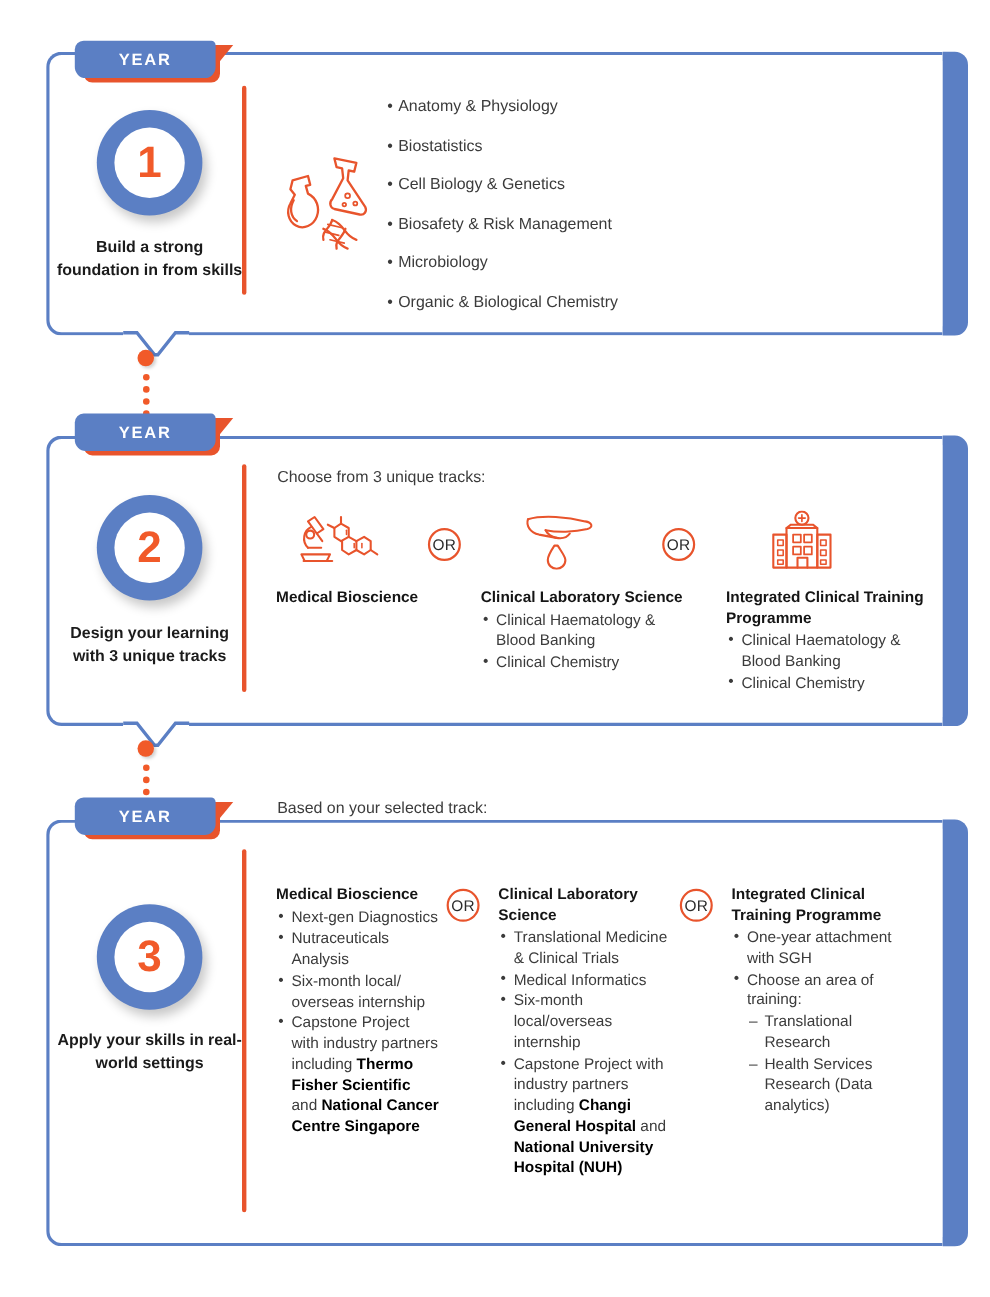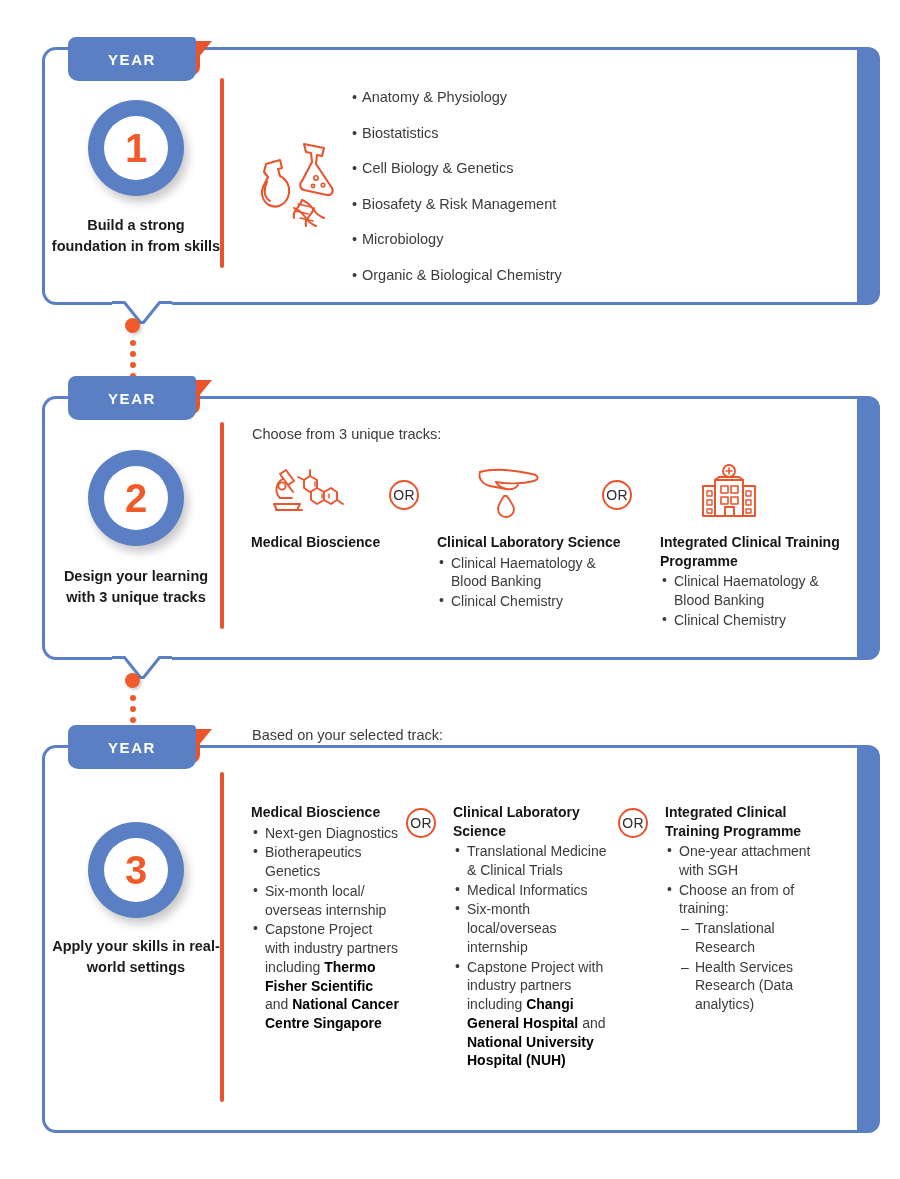--- a/index.html
+++ b/index.html
@@ -56,21 +56,21 @@
     position:absolute;
     left:126px;top:4px;
     width:0;height:0;
     border-left:18px solid #E8542C;
     border-top:0px solid transparent;
     border-bottom:22px solid transparent;
   }
   .year-tab .blue-layer{
     position:absolute;
     left:0;top:0;
-    width:128px;height:44px;
+    width:128px;height:34px;
     background:#5B7FC4;
     border-radius:8px 4px 10px 10px;
     display:flex;align-items:center;justify-content:center;
   }
   .year-tab .blue-layer span{
     color:#ffffff;
     font-size:15px;
     font-weight:bold;
     letter-spacing:1.6px;
   }
@@ -403,39 +403,39 @@
 
   <div class="lead-line" style="left:252px;top:727px;">Based on your selected track:</div>
 
   <div class="or-badge" style="left:406px;top:808px;">OR</div>
   <div class="or-badge" style="left:618px;top:808px;">OR</div>
 
   <div class="col" style="left:251px;top:803px;width:148px;">
     <div class="track-title">Medical Bioscience</div>
     <ul class="track-ul">
       <li>Next-gen Diagnostics</li>
-      <li>Biotherapeutics Genetics</li>
+      <li>Nutraceuticals Analysis</li>
       <li>Six-month local/ overseas internship</li>
       <li>Capstone Project with industry partners including <b>Thermo Fisher Scientific</b> and <b>National Cancer Centre Singapore</b></li>
     </ul>
   </div>
 
   <div class="col" style="left:453px;top:803px;width:155px;">
     <div class="track-title">Clinical Laboratory Science</div>
     <ul class="track-ul">
       <li>Translational Medicine &amp; Clinical Trials</li>
       <li>Medical Informatics</li>
       <li>Six-month local/overseas internship</li>
       <li>Capstone Project with industry partners including <b>Changi General Hospital</b> and <b>National University Hospital (NUH)</b></li>
     </ul>
   </div>
 
   <div class="col" style="left:665px;top:803px;width:165px;">
     <div class="track-title">Integrated Clinical Training Programme</div>
     <ul class="track-ul">
       <li>One-year attachment with SGH</li>
-      <li>Choose an from of training:</li>
+      <li>Choose an area of training:</li>
       <li class="dash" style="margin-left:16px;">Translational Research</li>
       <li class="dash" style="margin-left:16px;">Health Services Research (Data analytics)</li>
     </ul>
   </div>
 
 </div>
 
 </body></html>

